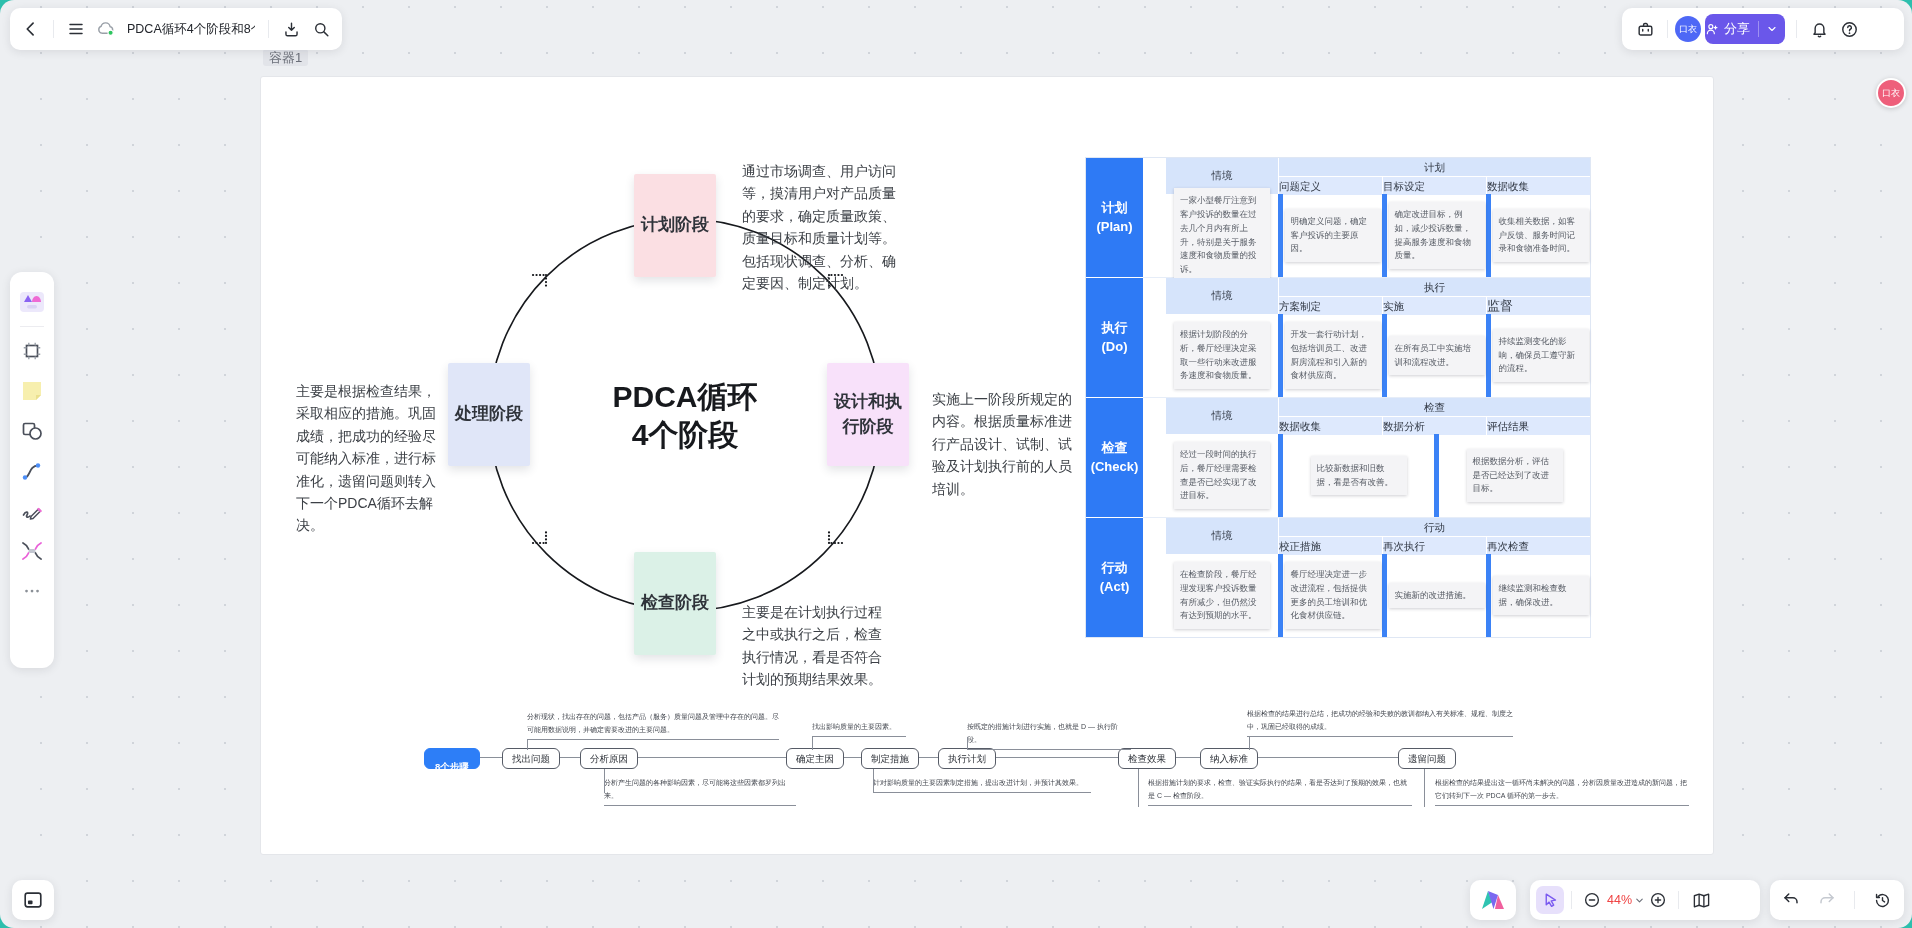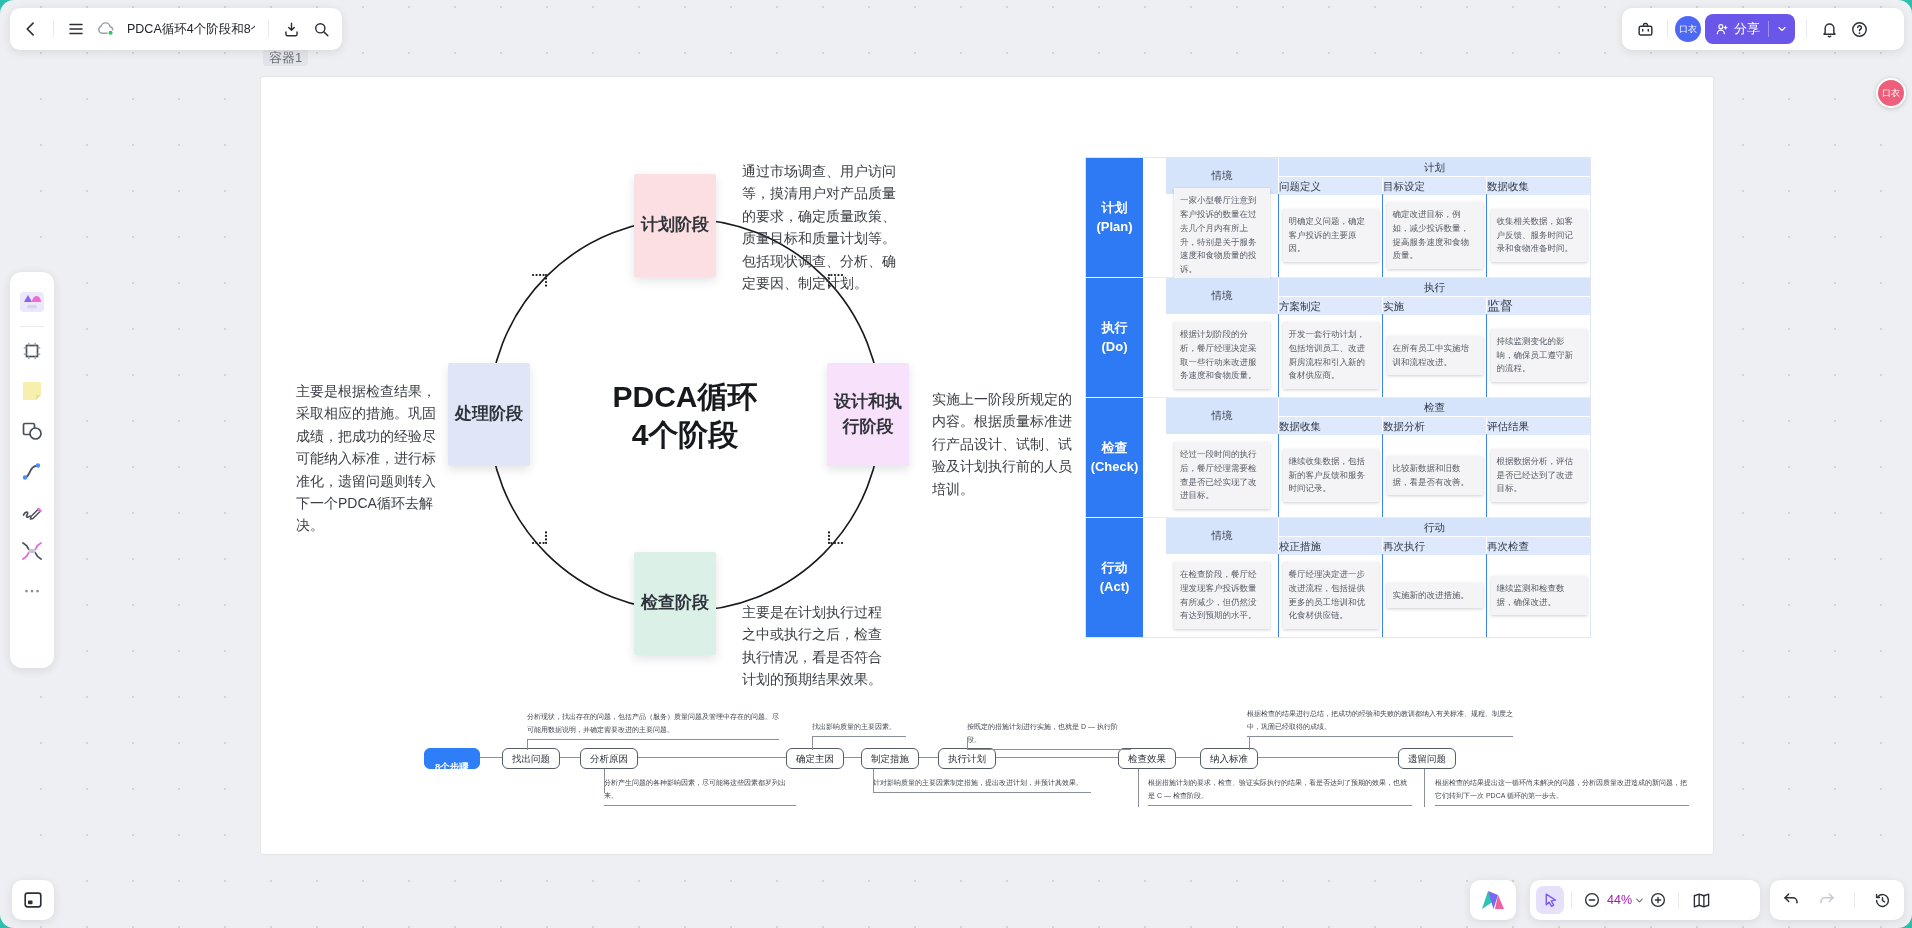--- a/index.html
+++ b/index.html
@@ -35,35 +35,35 @@
   .tright{flex:1;display:flex;flex-direction:column;min-width:0;padding-left:23px;}
   .thead{display:flex;height:36px;flex:none;}
   .th-ctx{width:112px;flex:none;background:#d6e4fb;display:flex;align-items:center;justify-content:center;font-size:10.5px;color:#333a46;border-right:1px solid #fff;}
   .th-right{flex:1;display:flex;flex-direction:column;min-width:0;}
   .th-group{height:18px;background:#d6e4fb;text-align:center;line-height:18px;font-size:10.5px;color:#333a46;border-bottom:1px solid #fff;}
   .th-subs{height:18px;display:flex;background:#dee9fd;}
   .th-subs>div{flex:1;text-align:left;line-height:18px;font-size:10.5px;color:#333a46;border-right:1px solid #fff;}
   .th-subs>div:last-child{border-right:none;}
   .th-subs>div.big{font-size:13px;}
   .tbody{flex:1;display:flex;min-height:0;}
-  .td{display:flex;align-items:center;justify-content:center;border-right:1px solid #3b82f6;flex:1;}
+  .td{display:flex;align-items:center;justify-content:center;border-right:5px solid #3b82f6;flex:1;}
   .td:last-child{border-right:none;}
   .td-ctx{width:112px;flex:none;}
   .card{width:84px;background:#f4f4f6;box-shadow:0 1px 3px rgba(40,40,60,.22);padding:6px;font-size:8.5px;line-height:1.62;color:#565b64;}
   
   .chain{position:absolute;left:466px;top:757px;width:936px;height:1px;background:#8a9099;}
   .fnode{position:absolute;top:748px;height:21px;line-height:19px;padding:0 9px;border:1.2px solid #565b66;border-radius:6px;
          background:#fff;font-size:9.5px;color:#2b2f36;box-sizing:border-box;white-space:nowrap;}
   .fnode.root{background:#2d7ef7;border-color:#2d7ef7;color:#fff;font-weight:600;padding:8px 10px;}
   .ann{position:absolute;font-size:7px;line-height:1.85;color:#41454d;border-bottom:1px solid #8a8f99;padding-bottom:2px;}
   .vl{position:absolute;width:1px;background:#8a8f99;}
   
-  .zoomtxt{font-size:12.5px;color:#a21caf;margin:0 2px;}
+  .zoomtxt{font-size:12.5px;color:#ef4444;margin:0 2px;}
   .avatar{width:26px;height:26px;border-radius:50%;background:#4e68f6;color:#fff;font-size:9px;display:flex;align-items:center;justify-content:center;flex:none;}
-  .share{height:30px;background:#6a57ea;border-radius:8px;color:#fff;display:flex;align-items:center;padding:0 0 0 10px;margin:0 4px;cursor:pointer;}
+  .share{height:30px;background:#6a57ea;border-radius:8px;color:#fff;display:flex;align-items:center;padding:0 0 0 0;margin:0 4px;cursor:pointer;}
   .share .lbl{font-size:13px;margin:0 8px 0 5px;}
   .share .sep{width:1px;height:16px;background:rgba(255,255,255,.35);}
   .share .chev{padding:0 7px;display:flex;align-items:center;}
   .collab{position:absolute;left:1876px;top:78px;width:30px;height:30px;border-radius:50%;background:#ee5f7b;color:#fff;
           font-size:9px;display:flex;align-items:center;justify-content:center;box-shadow:0 1px 5px rgba(0,0,0,.18);border:2px solid #fff;box-sizing:border-box;}
   .toolsel{background:#e7e0fb;}
 </style>
 </head>
 <body>
 
@@ -189,23 +189,20 @@
               <div>数据分析</div>
               <div>评估结果</div>
             </div>
           </div>
         </div>
         <div class="tbody">
           <div class="td td-ctx">
               <div class="card">经过一段时间的执行后，餐厅经理需要检查是否已经实现了改进目标。</div>
             </div>
           <div class="td">
-              <div class="card">继续收集数据，包括新的客户反馈和服务时间记录。</div>
-            </div>
-          <div class="td">
               <div class="card">比较新数据和旧数据，看是否有改善。</div>
             </div>
           <div class="td">
               <div class="card">根据数据分析，评估是否已经达到了改进目标。</div>
             </div>
         </div>
       </div>
     </div>
 
     <div class="tg">

